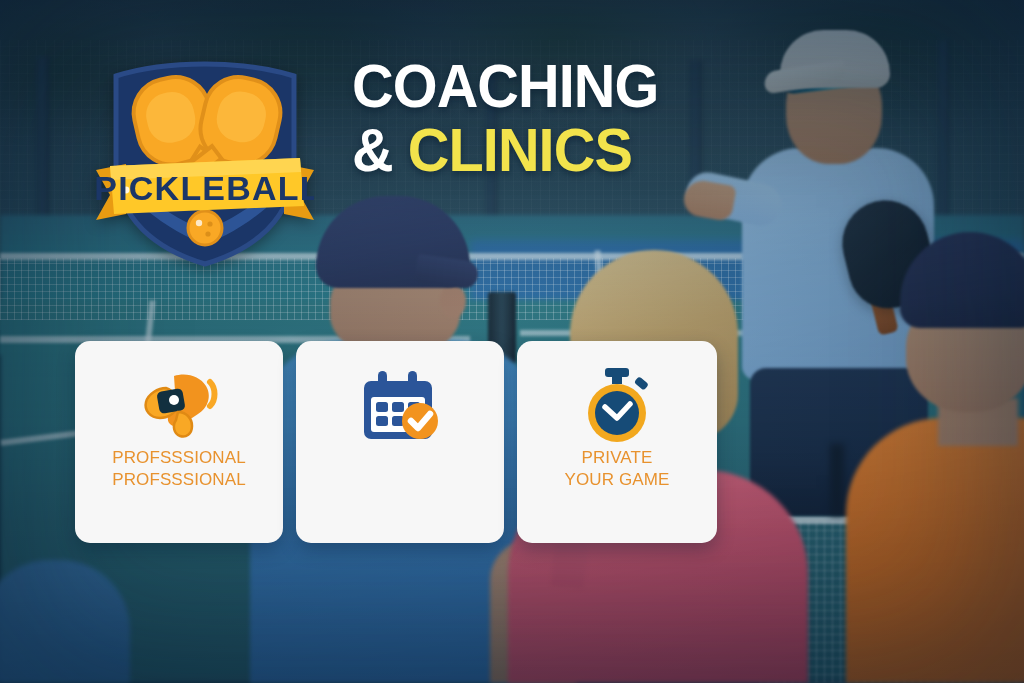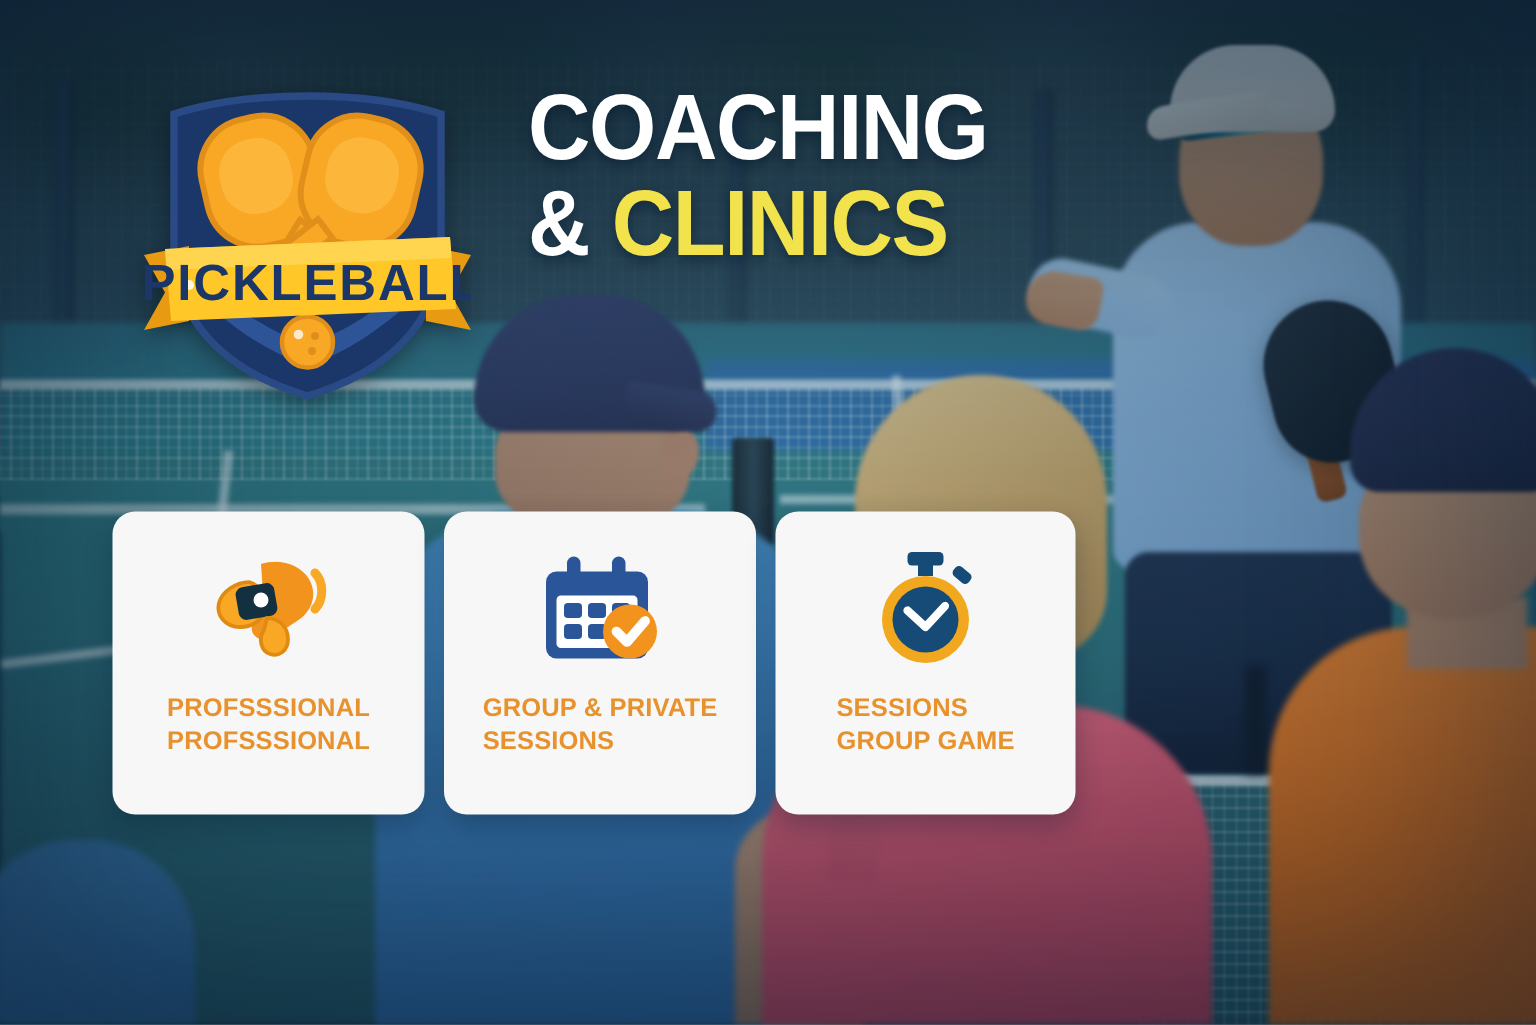--- a/index.html
+++ b/index.html
@@ -272,21 +272,21 @@
   .card {
     width:208px; height:202px; background:#f7f7f7; border-radius:15px;
     box-shadow:0 7px 18px rgba(8,28,48,.30);
     display:flex; flex-direction:column; align-items:center;
     padding-top:22px;
   }
   .card:nth-child(3) { width:200px; }
   .card-icon { height:84px; display:flex; align-items:center; justify-content:center; }
   .card-icon svg { display:block; }
   .card-label {
-    margin-top:14px; text-align:left; font-weight:bold;
+    margin-top:0; text-align:center; font-weight:normal;
     font-size:17px; line-height:1.28; color:#e8922e; letter-spacing:.1px;
     padding:0 8px;
   }
 
   
   .cta {
     position:absolute; left:595px; top:565px; width:343px; height:66px;
     border:none; cursor:pointer;
     border-radius:34px;
     background:linear-gradient(180deg,#faa031 0%, #f6911f 45%, #ef7e10 100%);
@@ -435,39 +435,35 @@
           <rect x="18" y="35" width="12" height="10" rx="2.5" fill="#2b5599"></rect>
           <rect x="34" y="35" width="12" height="10" rx="2.5" fill="#2b5599"></rect>
           <rect x="50" y="35" width="12" height="10" rx="2.5" fill="#2b5599"></rect>
           <rect x="18" y="49" width="12" height="10" rx="2.5" fill="#2b5599"></rect>
           <rect x="34" y="49" width="12" height="10" rx="2.5" fill="#2b5599"></rect>
           <rect x="50" y="49" width="12" height="10" rx="2.5" fill="#2b5599"></rect>
           <circle cx="62" cy="54" r="18" fill="#f2931e"></circle>
           <path d="M53 54 L60 61 L72 47" fill="none" stroke="#ffffff" stroke-width="6.5" stroke-linecap="round" stroke-linejoin="round"></path>
         </svg>
       </div>
-      <div class="card-label">
-        <span>GROUP &amp; PRIVATE</span><br>
-        <span>SESSIONS</span>
-      </div>
     </div>
 
     <div class="card">
       <div class="card-icon">
         <svg width="80" height="78" viewBox="0 0 80 78" xmlns="http://www.w3.org/2000/svg">
           <rect x="28" y="2" width="24" height="9" rx="3" fill="#164b77"></rect>
           <rect x="35" y="9" width="10" height="9" fill="#164b77"></rect>
           <rect x="58" y="13" width="13" height="8" rx="3" fill="#164b77" transform="rotate(40 64 17)"></rect>
           <circle cx="40" cy="47" r="29" fill="#f2a81e"></circle>
           <circle cx="40" cy="47" r="22" fill="#164b77"></circle>
           <path d="M28 41 L40 52 L53 38" fill="none" stroke="#ffffff" stroke-width="5.5" stroke-linecap="round" stroke-linejoin="round"></path>
         </svg>
       </div>
       <div class="card-label">
-        <span>SESSIONS</span><br>
-        <span>GROUP GAME</span>
+        <span>PRIVATE</span><br>
+        <span>YOUR GAME</span>
       </div>
     </div>
 
   </div>
 
 
 </div>
 
 </body></html>

